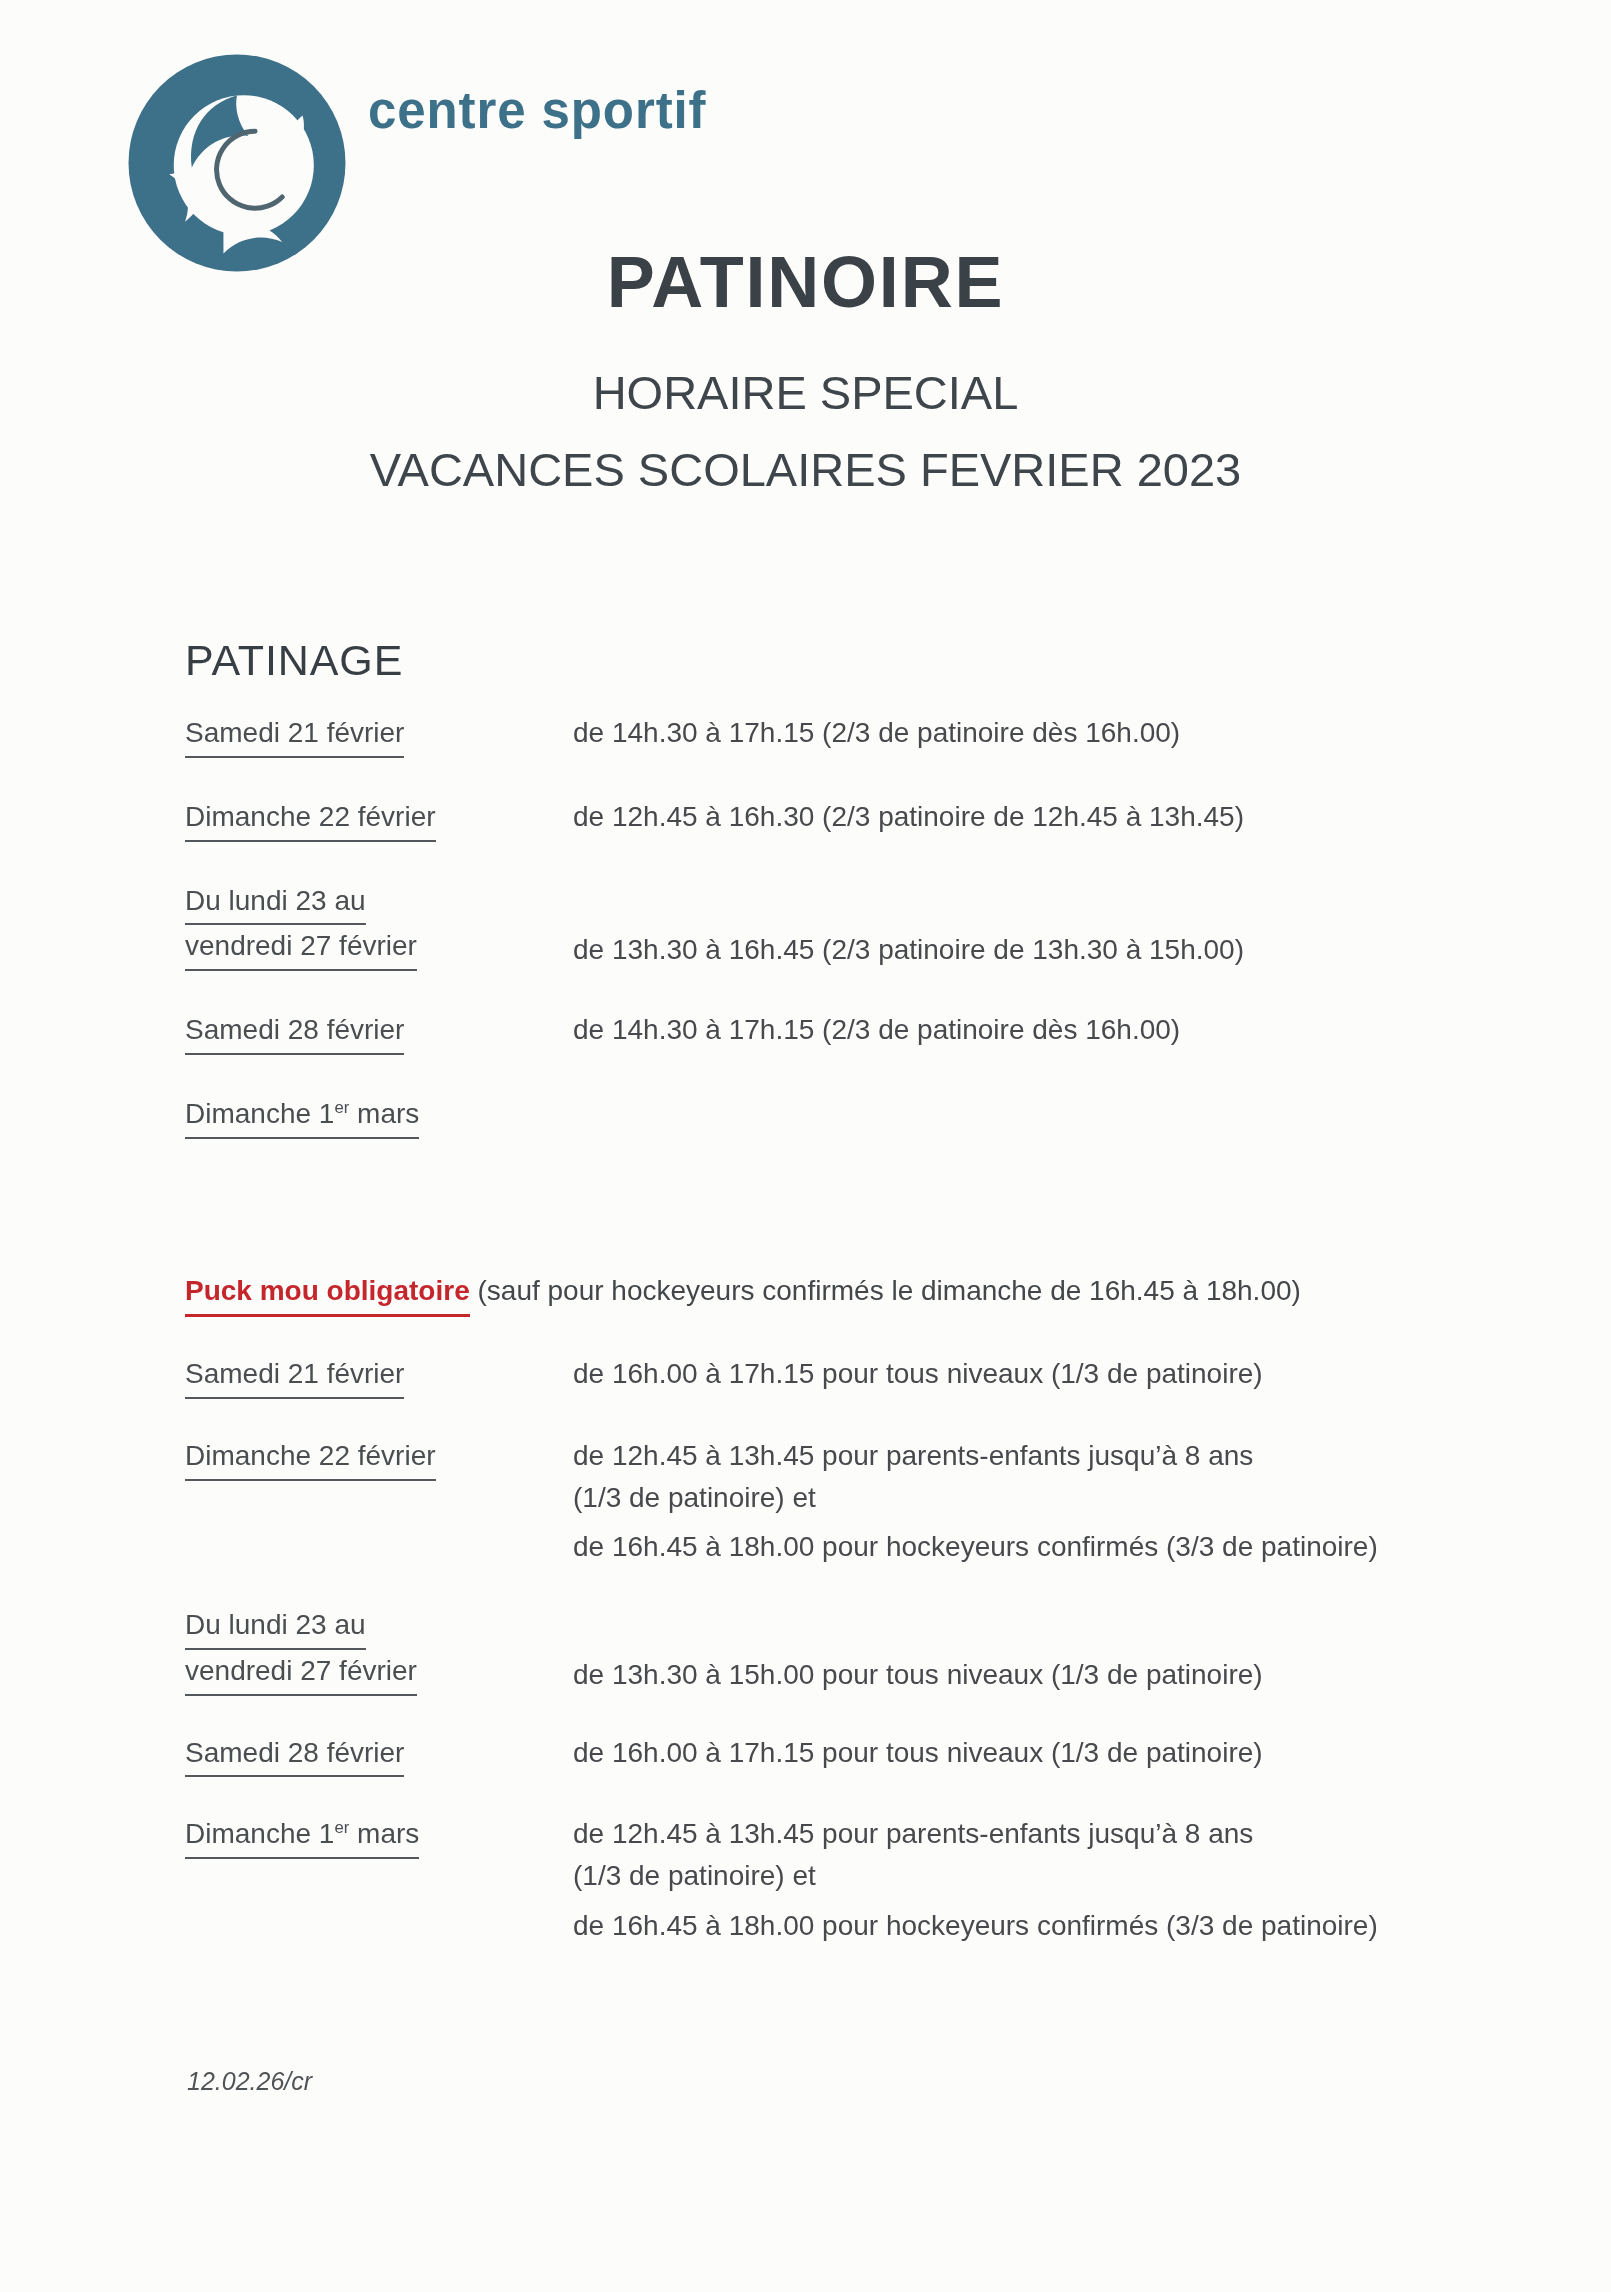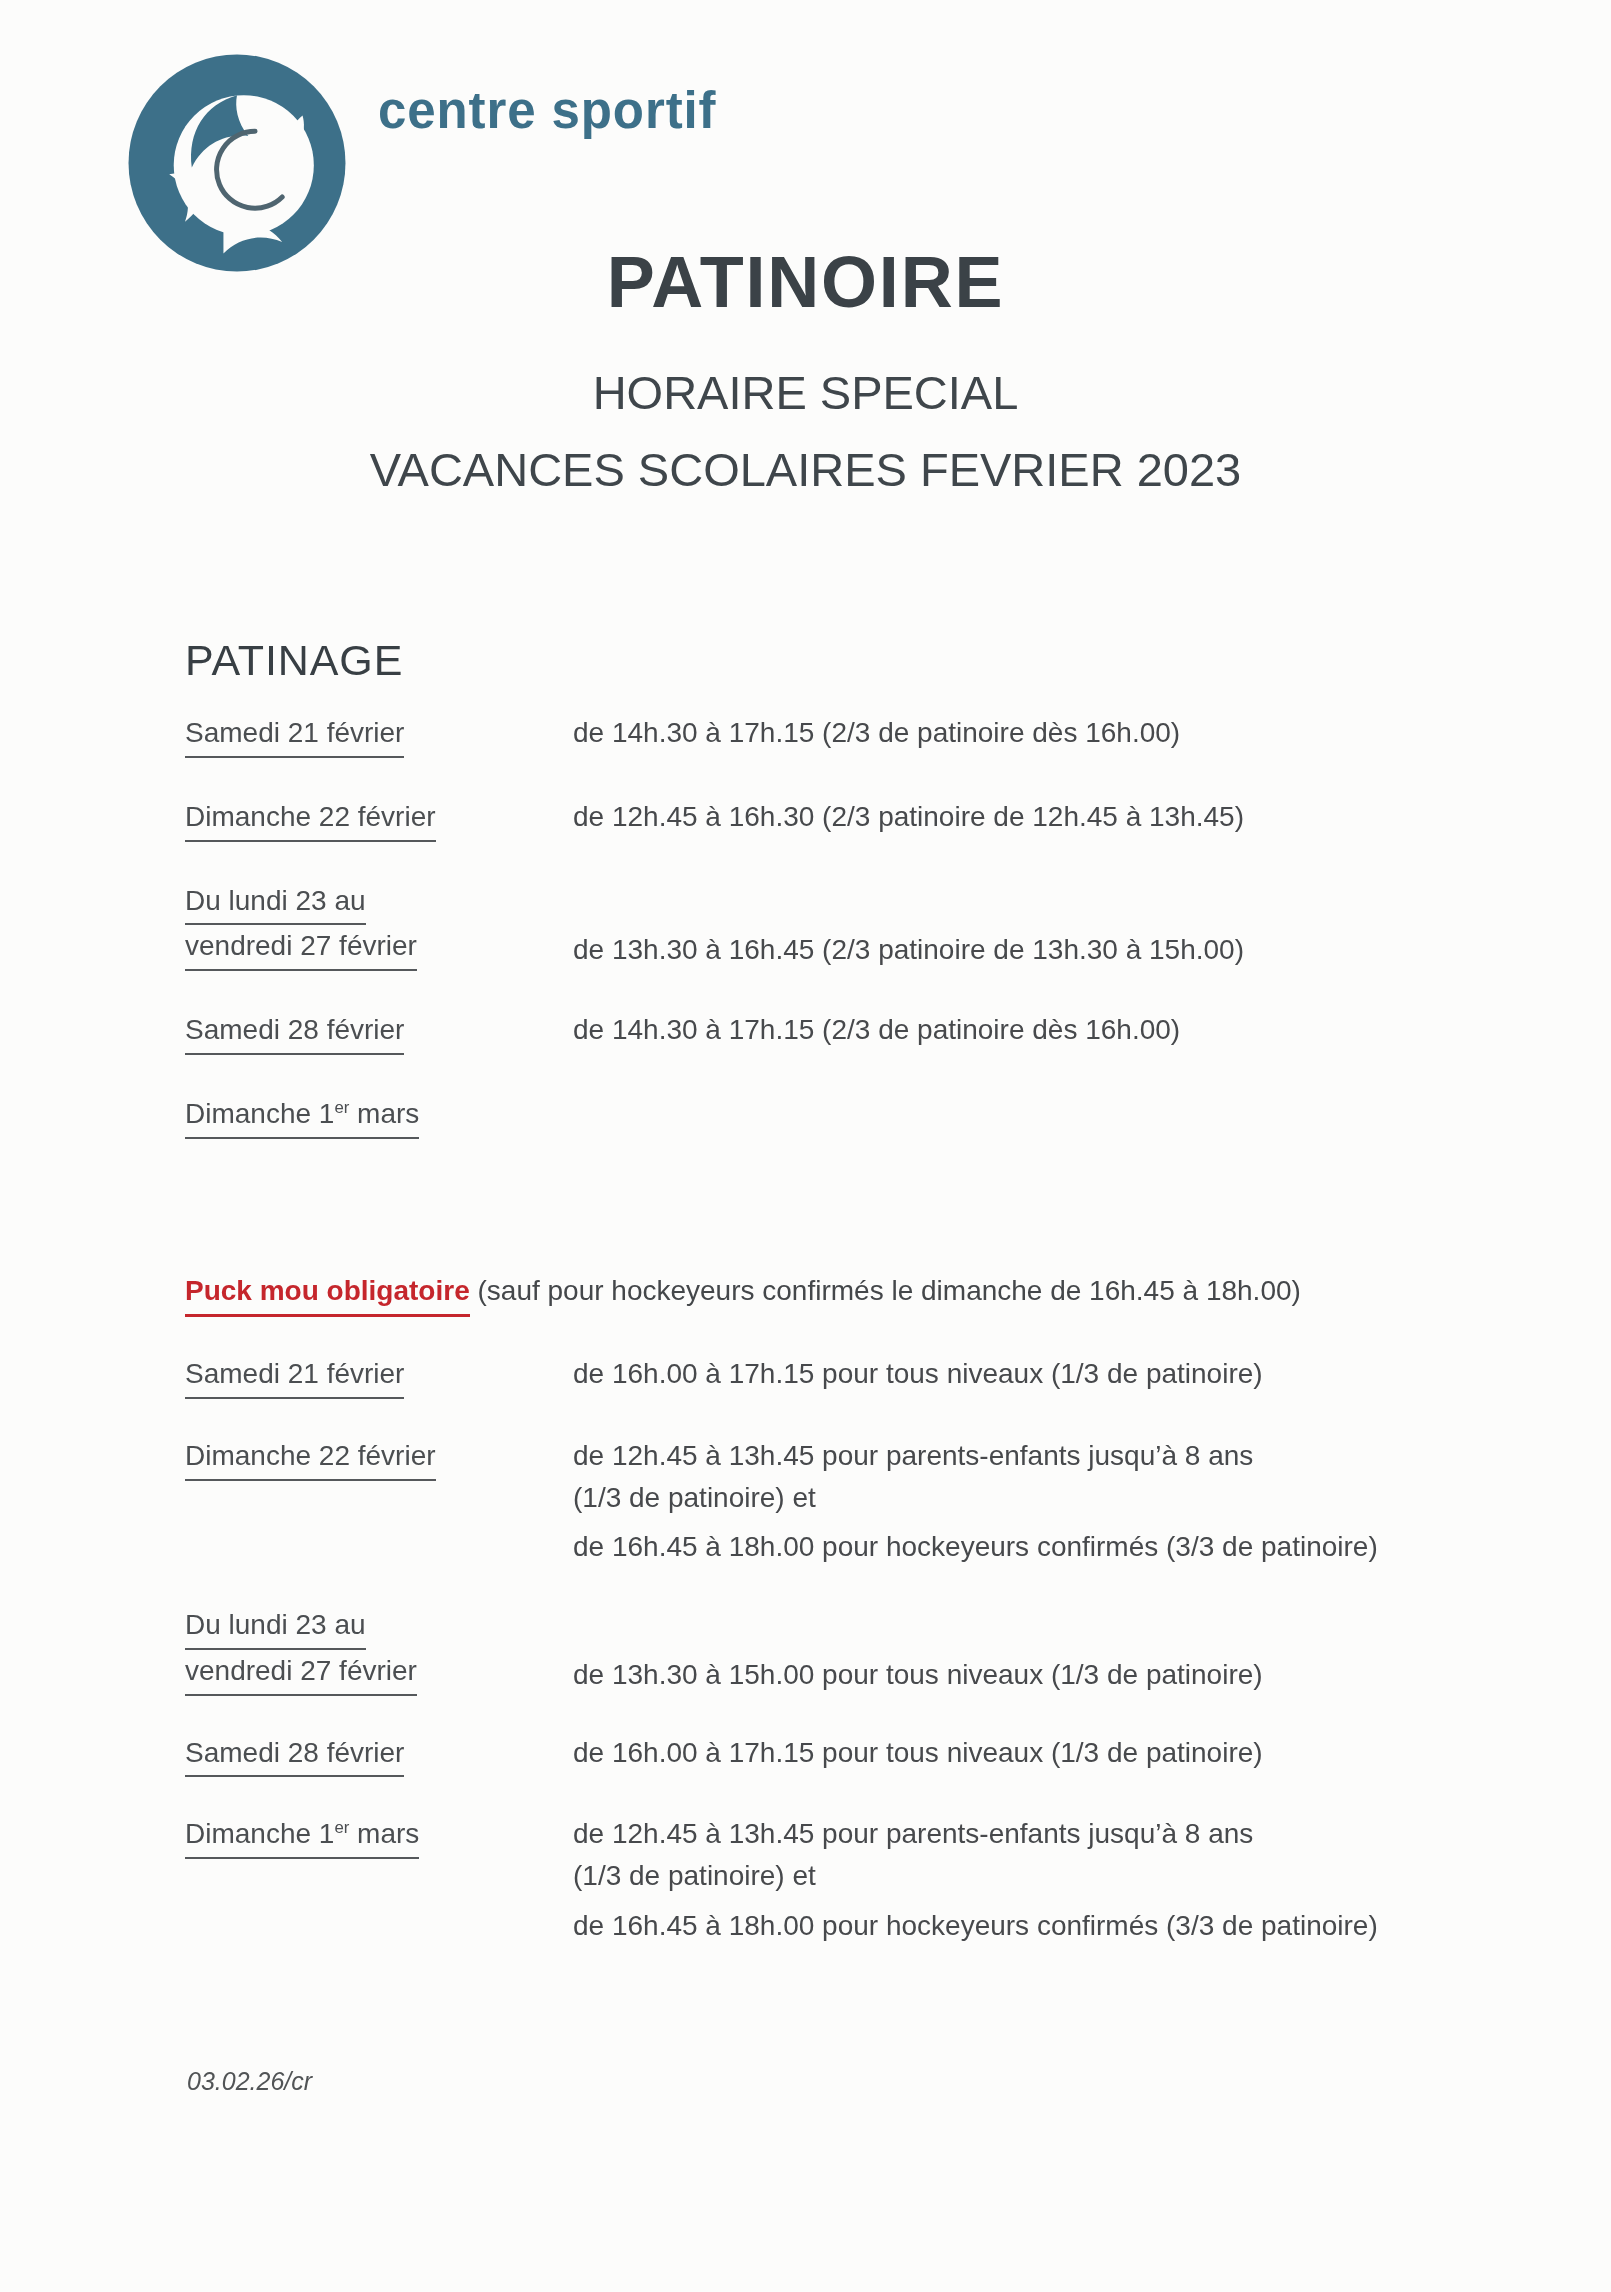--- a/index.html
+++ b/index.html
@@ -9,21 +9,21 @@
     font-family:"Liberation Sans", sans-serif;
     color:#4a4d50;
     position:relative;
     overflow:hidden;
   }
 
   
   .logo { position:absolute; left:124px; top:50px; display:flex; align-items:flex-start; }
   .logo-mark { width:226px; height:226px; display:block; }
   .logo-text {
-    margin-left:28px; margin-top:30px;
+    margin-left:18px; margin-top:30px;
     color:#3d7089; font-weight:bold;
     font-size:51px; line-height:1.2; letter-spacing:0.9px;
   }
   .logo-line2 { margin-left:12.5px; letter-spacing:1.8px; }
 
   
   .title {
     position:absolute; top:246px; left:0; width:100%;
     text-align:center; font-size:72px; font-weight:bold;
     color:#3b4247; letter-spacing:1.8px; line-height:1;
@@ -200,14 +200,14 @@
       </div>
     </div>
     <div>
       <div class="time-line">de 12h.45 à 13h.45 pour parents-enfants jusqu’à 8 ans</div>
       <div class="time-line">(1/3 de patinoire) et</div>
       <div class="time-line gap-top">de 16h.45 à 18h.00 pour hockeyeurs confirmés (3/3 de patinoire)</div>
     </div>
   </div>
 </div>
 
-<div class="footer">03.02.26/cr</div>
+<div class="footer">12.02.26/cr</div>
 
 
 </body></html>

